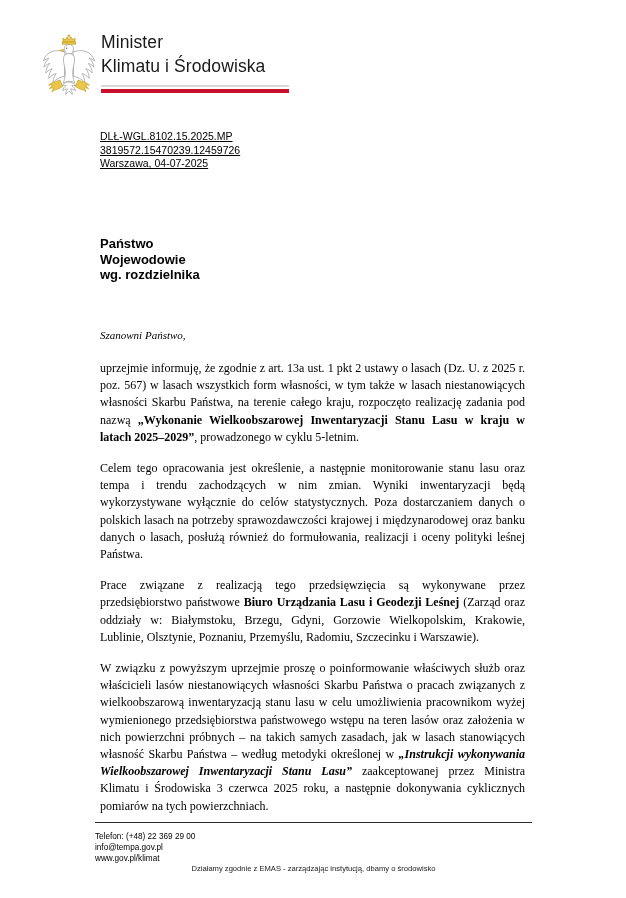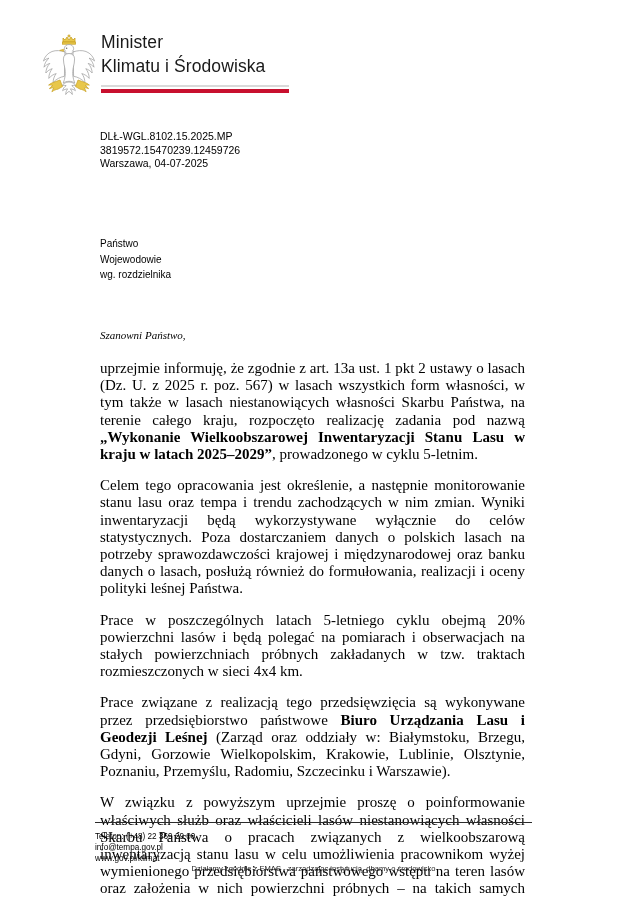--- a/index.html
+++ b/index.html
@@ -73,50 +73,50 @@
 
   
   .refblock {
     position: absolute;
     left: 100px;
     top: 130px;
     font-size: 10.5px;
     line-height: 13.5px;
     color: #000;
   }
-  .refblock div { white-space: nowrap; }
+  .refblock div { white-space: nowrap; text-decoration: underline; }
 
   
   .addressee {
     position: absolute;
     left: 100px;
     top: 236px;
-    font-size: 10px;
+    font-size: 13px;
     line-height: 15.5px;
-    font-weight: normal;
+    font-weight: bold;
   }
   .addressee div { white-space: nowrap; }
 
   
   .body-area {
     position: absolute;
     left: 100px;
     top: 327px;
     width: 425px;
     font-family: Liberation Serif, serif;
   }
   .salutation {
     font-size: 11px;
     font-style: italic;
     line-height: 16px;
     margin-bottom: 17px;
   }
   p.para {
     margin: 0 0 14px 0;
-    font-size: 15px;
+    font-size: 12px;
     line-height: 17.2px;
     text-align: justify;
     text-justify: inter-word;
     hyphens: none;
   }
   p.para:last-child { margin-bottom: 1px; }
   .b { font-weight: bold; }
   .bi { font-weight: bold; font-style: italic; }
 
   
@@ -212,21 +212,20 @@
   </div>
 
   <div class="body-area">
 
     <div class="salutation">Szanowni Państwo,</div>
 
     <p class="para"><span>uprzejmie informuję, że zgodnie z art. 13a ust. 1 pkt 2 ustawy o lasach (Dz. U. z 2025 r. poz. 567) w lasach wszystkich form własności, w tym także w lasach niestanowiących własności Skarbu Państwa, na terenie całego kraju, rozpoczęto realizację zadania pod nazwą </span><span class="b">„Wykonanie Wielkoobszarowej Inwentaryzacji Stanu Lasu w kraju w latach 2025–2029”</span><span>, prowadzonego w cyklu 5-letnim.</span></p>
 
     <p class="para">Celem tego opracowania jest określenie, a następnie monitorowanie stanu lasu oraz tempa i trendu zachodzących w nim zmian. Wyniki inwentaryzacji będą wykorzystywane wyłącznie do celów statystycznych. Poza dostarczaniem danych o polskich lasach na potrzeby sprawozdawczości krajowej i międzynarodowej oraz banku danych o lasach, posłużą również do formułowania, realizacji i oceny polityki leśnej Państwa.</p>
 
-    <p class="para">Prace w poszczególnych latach 5-letniego cyklu obejmą 20% powierzchni lasów i będą polegać na pomiarach i obserwacjach na stałych powierzchniach próbnych zakładanych w tzw. traktach rozmieszczonych w sieci 4x4 km.</p>
 
     <p class="para"><span>Prace związane z realizacją tego przedsięwzięcia są wykonywane przez przedsiębiorstwo państwowe </span><span class="b">Biuro Urządzania Lasu i Geodezji Leśnej</span><span> (Zarząd oraz oddziały w: Białymstoku, Brzegu, Gdyni, Gorzowie Wielkopolskim, Krakowie, Lublinie, Olsztynie, Poznaniu, Przemyślu, Radomiu, Szczecinku i Warszawie).</span></p>
 
     <p class="para"><span>W związku z powyższym uprzejmie proszę o poinformowanie właściwych służb oraz właścicieli lasów niestanowiących własności Skarbu Państwa o pracach związanych z wielkoobszarową inwentaryzacją stanu lasu w celu umożliwienia pracownikom wyżej wymienionego przedsiębiorstwa państwowego wstępu na teren lasów oraz założenia w nich powierzchni próbnych – na takich samych zasadach, jak w lasach stanowiących własność Skarbu Państwa – według metodyki określonej w </span><span class="bi">„Instrukcji wykonywania Wielkoobszarowej Inwentaryzacji Stanu Lasu”</span><span> zaakceptowanej przez Ministra Klimatu i Środowiska 3 czerwca 2025 roku, a następnie dokonywania cyklicznych pomiarów na tych powierzchniach.</span></p>
 
   </div>
 
   <div class="footer-rule"></div>
 
   <div class="footer">

